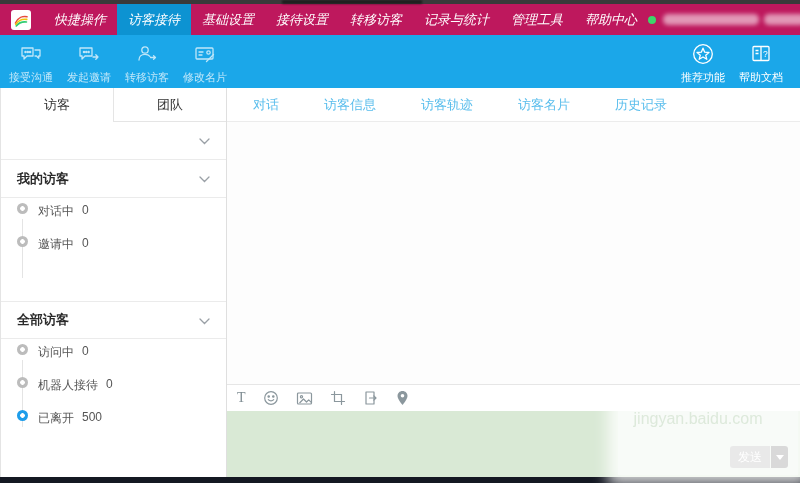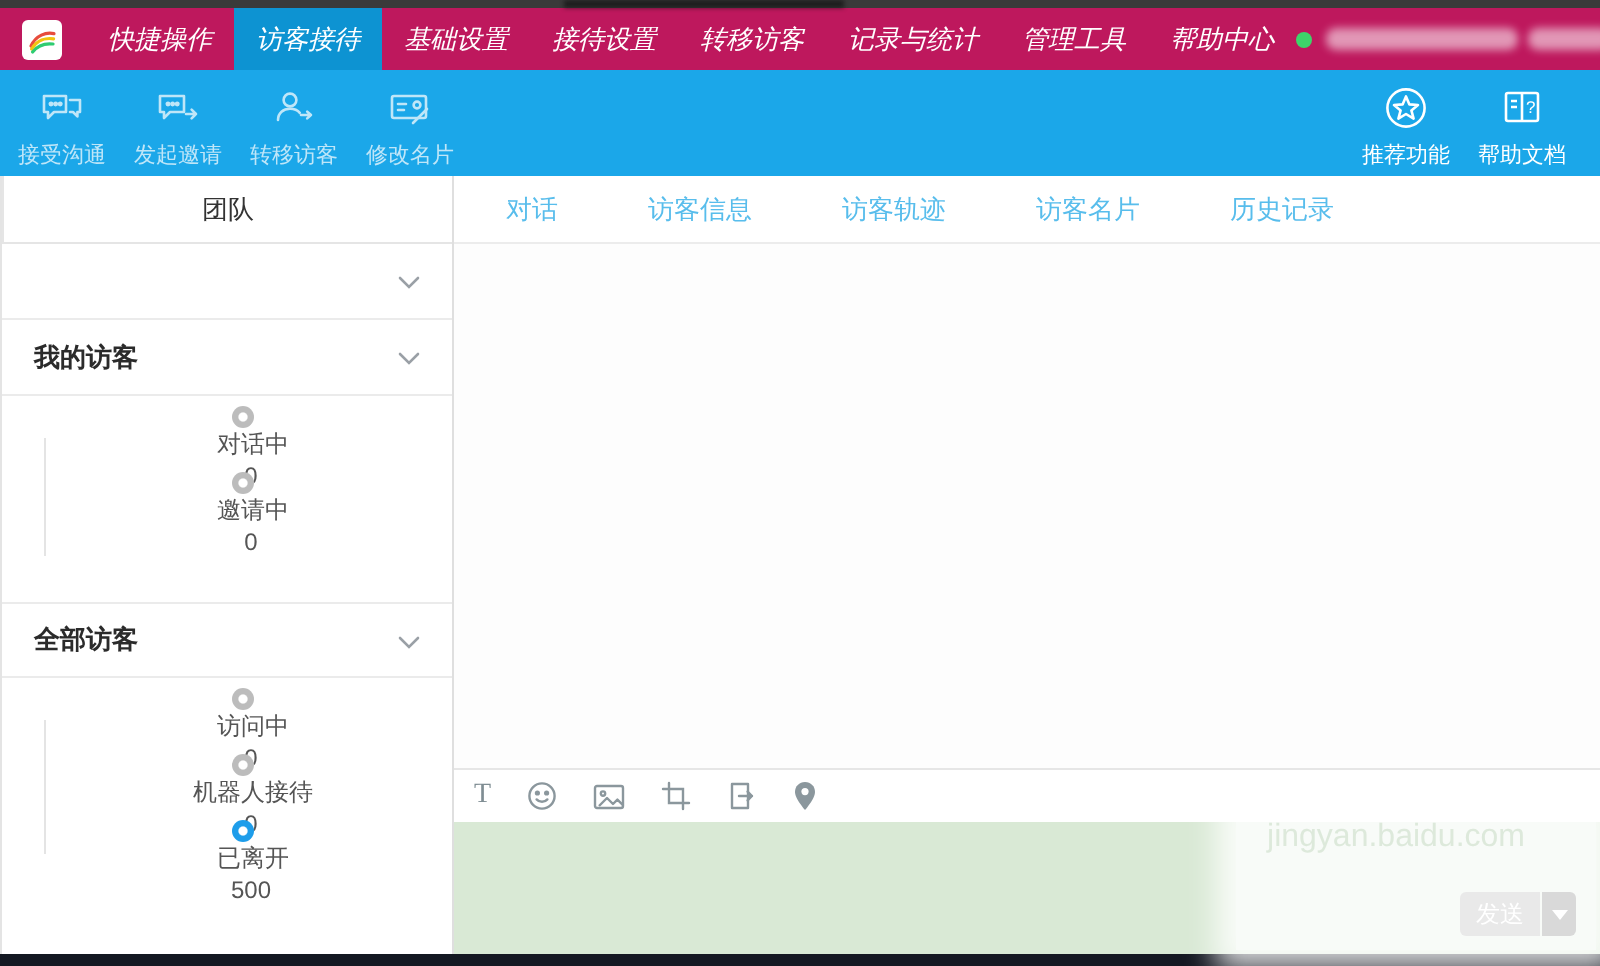--- a/index.html
+++ b/index.html
@@ -35,21 +35,21 @@
   
   .sidebar { width:227px; flex:none; background:#fff; border-right:1px solid #dfdfdf; border-left:1px solid #e4e4e4; display:flex; flex-direction:column; }
   .side-tabs { height:34px; display:flex; flex:none; }
   .side-tab { flex:1; display:flex; align-items:center; justify-content:center; font-size:13px; color:#333; cursor:pointer; background:#fff; }
   .side-tab.inactive { border-left:1px solid #e5e5e5; border-bottom:1px solid #e5e5e5; }
   .section-header { height:38px; flex:none; display:flex; align-items:center; padding:0 16px; font-size:13px; font-weight:bold; color:#2b2b2b; border-bottom:1px solid #ebebeb; cursor:pointer; }
   .section-header.topline { border-top:1px solid #ebebeb; margin-top:-1px; }
   .chevron { margin-left:auto; }
   .section-items { position:relative; padding:5px 0 8px; }
   .section-items .connector { position:absolute; left:21px; top:21px; bottom:24px; width:1px; background:#e4e4e4; }
-  .side-item { height:33px; display:flex; align-items:center; padding-left:16px; cursor:pointer; position:relative;flex-direction:column; }
+  .side-item { height:33px; display:flex; padding-left:16px; cursor:pointer; position:relative; }
   .bullet { width:11px; height:11px; border-radius:50%; flex:none; background:radial-gradient(circle,#ffffff 0 2px,#bcbcbc 2.6px); position:relative; z-index:1; }
   .bullet.sel { background:radial-gradient(circle,#ffffff 0 2px,#1e9dea 2.6px); }
   .side-item .i-label { font-size:12px; color:#555; margin-left:10px; }
   .side-item .i-count { font-size:12px; color:#555; margin-left:8px; }
 
   
   .main { flex:1; display:flex; flex-direction:column; min-width:0; }
   .main-tabs { height:34px; flex:none; display:flex; align-items:center; gap:45px; padding-left:26px; border-bottom:1px solid #ececec; background:#fff; }
   .main-tab { font-size:13px; color:#58bdec; cursor:pointer; white-space:nowrap; }
   .chat-empty { flex:1; background:#fdfdfd; }
@@ -168,20 +168,21 @@
         </svg>
       </span>
       <span class="t-label">帮助文档</span>
     </div>
   </div>
 
   <div class="app-body">
 
     <div class="sidebar">
       <div class="side-tabs">
+        <div class="side-tab">访客</div>
         <div class="side-tab inactive">团队</div>
       </div>
 
       <div class="section-header">
         <span class="chevron">
           <svg width="11" height="7" viewBox="0 0 11 7" fill="none" stroke="#9aa0a6" stroke-width="1.3" stroke-linecap="round">
               <polyline points="1,1 5.5,5.5 10,1"></polyline>
             </svg>
         </span>
       </div>

